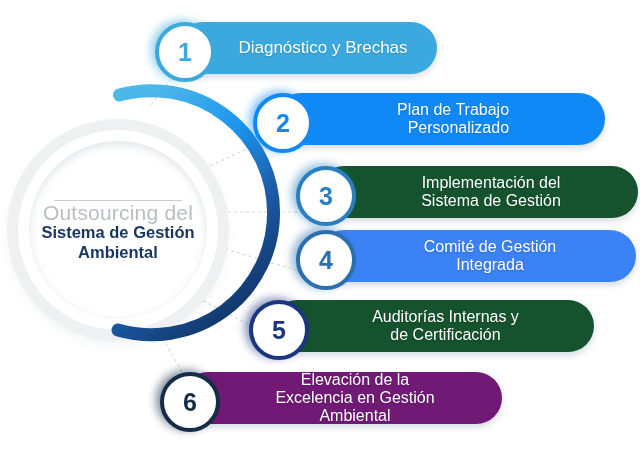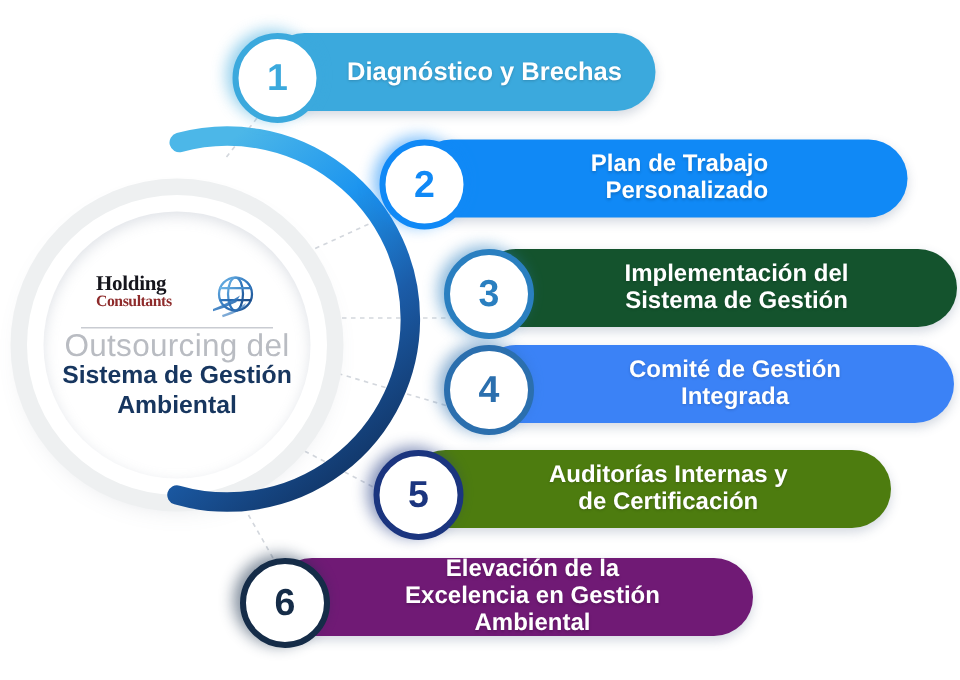--- a/index.html
+++ b/index.html
@@ -145,21 +145,21 @@
     top: 0;
     height: 52px;
     border-radius: 26px;
     display: flex;
     align-items: center;
     justify-content: center;
     box-shadow: 0 3px 7px rgba(60,80,120,0.22);
   }
   .bar-label {
     color: #ffffff;
-    font-weight: bold;
+    font-weight: normal;
     font-size: 16px;
     line-height: 18px;
     text-align: center;
     text-shadow: 0 1px 2px rgba(0,0,0,0.18);
     padding: 0 14px;
     white-space: pre-line;
   }
   .badge {
     position: absolute;
     left: 0;
@@ -201,40 +201,20 @@
       <path d="M259,330 L196,297"></path>
       <path d="M182,372 L158,330"></path>
     </g>
   </svg>
 
   <div class="center-wrap">
     <div class="ring-outer"></div>
     <div class="ring-inner-shadow"></div>
     <div class="center-content">
 
-      <div class="logo-block">
-        <div class="logo-holding">Holding</div>
-        <div class="logo-consultants">Consultants</div>
-        <svg class="logo-globe" viewBox="0 0 42 34" xmlns="http://www.w3.org/2000/svg">
-          <defs>
-            <linearGradient id="glb" x1="0" y1="0" x2="1" y2="1">
-              <stop offset="0%" stop-color="#6fb7e8"></stop>
-              <stop offset="55%" stop-color="#2f74bb"></stop>
-              <stop offset="100%" stop-color="#1b4a86"></stop>
-            </linearGradient>
-          </defs>
-          <g fill="none" stroke="url(#glb)" stroke-width="1.5">
-            <circle cx="21" cy="15" r="11"></circle>
-            <ellipse cx="21" cy="15" rx="5" ry="11"></ellipse>
-            <path d="M10.5,11 H31.5 M10.5,19 H31.5"></path>
-          </g>
-          <path d="M6,25 q10,-4 18,-9 l-2.5,4.5 q-8,4 -15.5,6 z" fill="url(#glb)" opacity="0.9"></path>
-          <path d="M12,29 q9,-3 16,-8 l-2,4 q-7,3.5 -13.5,5.5 z" fill="url(#glb)" opacity="0.65"></path>
-        </svg>
-      </div>
 
       <div class="logo-rule"></div>
 
       <div class="center-line1">Outsourcing del</div>
       <div class="center-line2">Sistema de Gestión</div>
       <div class="center-line3">Ambiental</div>
     </div>
   </div>
 
   <svg class="arc-svg" viewBox="0 0 340 370" xmlns="http://www.w3.org/2000/svg">
@@ -275,21 +255,21 @@
   <div class="step" style="left: 296px; top: 230px; width: 340px;">
       <div class="badge-glow" style="background: rgb(43, 111, 174);"></div>
       <div class="bar" style="width: 318px; background: #3b82f6;">
         <div class="bar-label" style="font-size: 16px; padding-left: 40px;">Comité de Gestión
 Integrada</div>
       </div>
       <div class="badge" style="border: 4px solid rgb(43, 111, 174); color: rgb(43, 111, 174);">4</div>
     </div>
   <div class="step" style="left: 249px; top: 300px; width: 345px;">
       <div class="badge-glow" style="background: rgb(27, 53, 127);"></div>
-      <div class="bar" style="width: 323px; background: #4d7c0f;">
+      <div class="bar" style="width: 323px; background: #14532d;">
         <div class="bar-label" style="font-size: 16px; padding-left: 40px;">Auditorías Internas y
 de Certificación</div>
       </div>
       <div class="badge" style="border: 4px solid rgb(27, 53, 127); color: rgb(27, 53, 127);">5</div>
     </div>
   <div class="step" style="left: 160px; top: 372px; width: 342px;">
       <div class="badge-glow" style="background: rgb(21, 44, 72);"></div>
       <div class="bar" style="width: 320px; background: #701a75;">
         <div class="bar-label" style="font-size: 16px; padding-left: 40px;">Elevación de la
 Excelencia en Gestión

